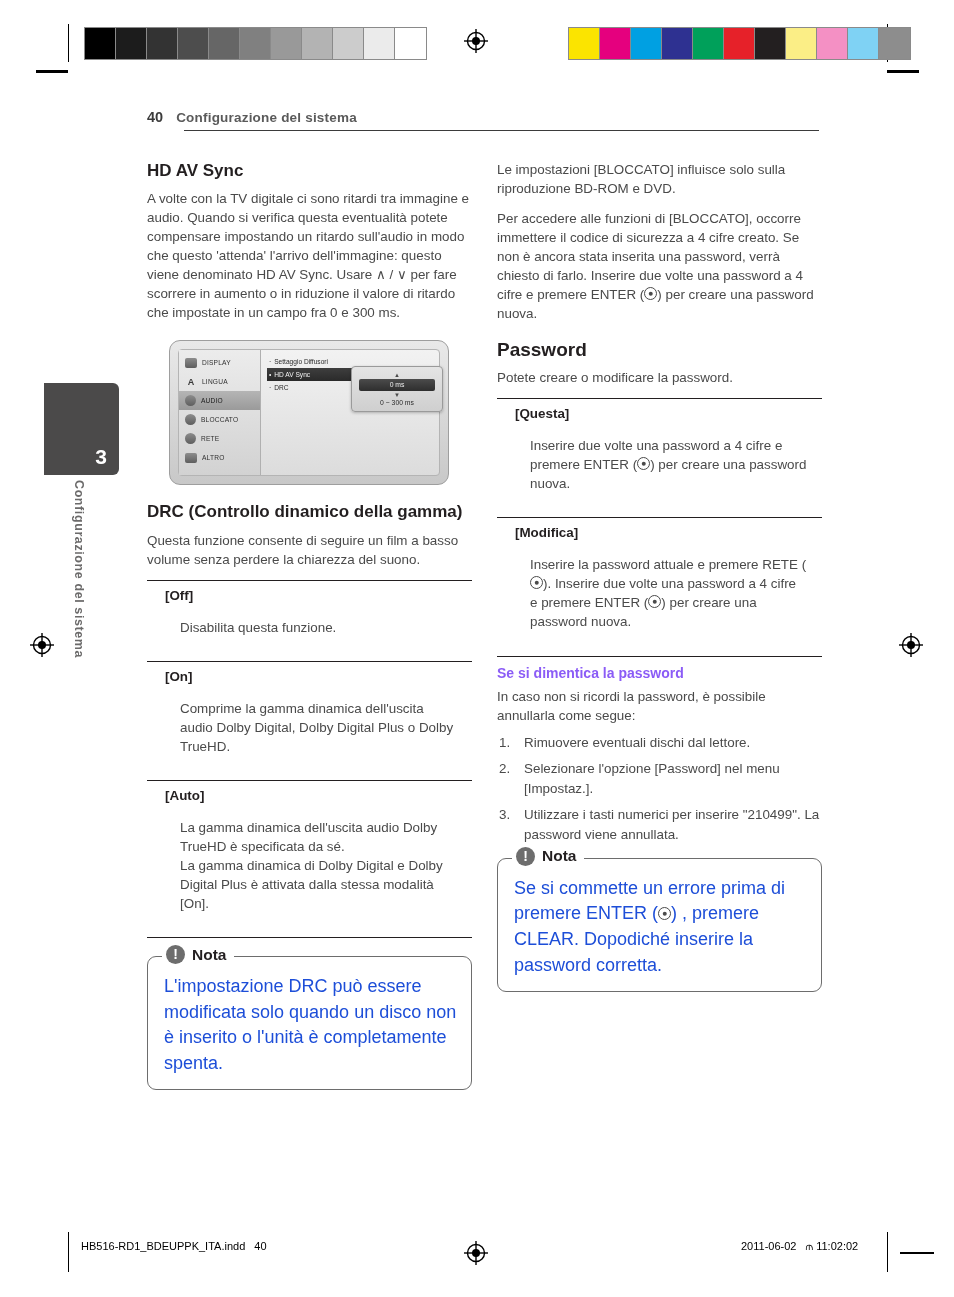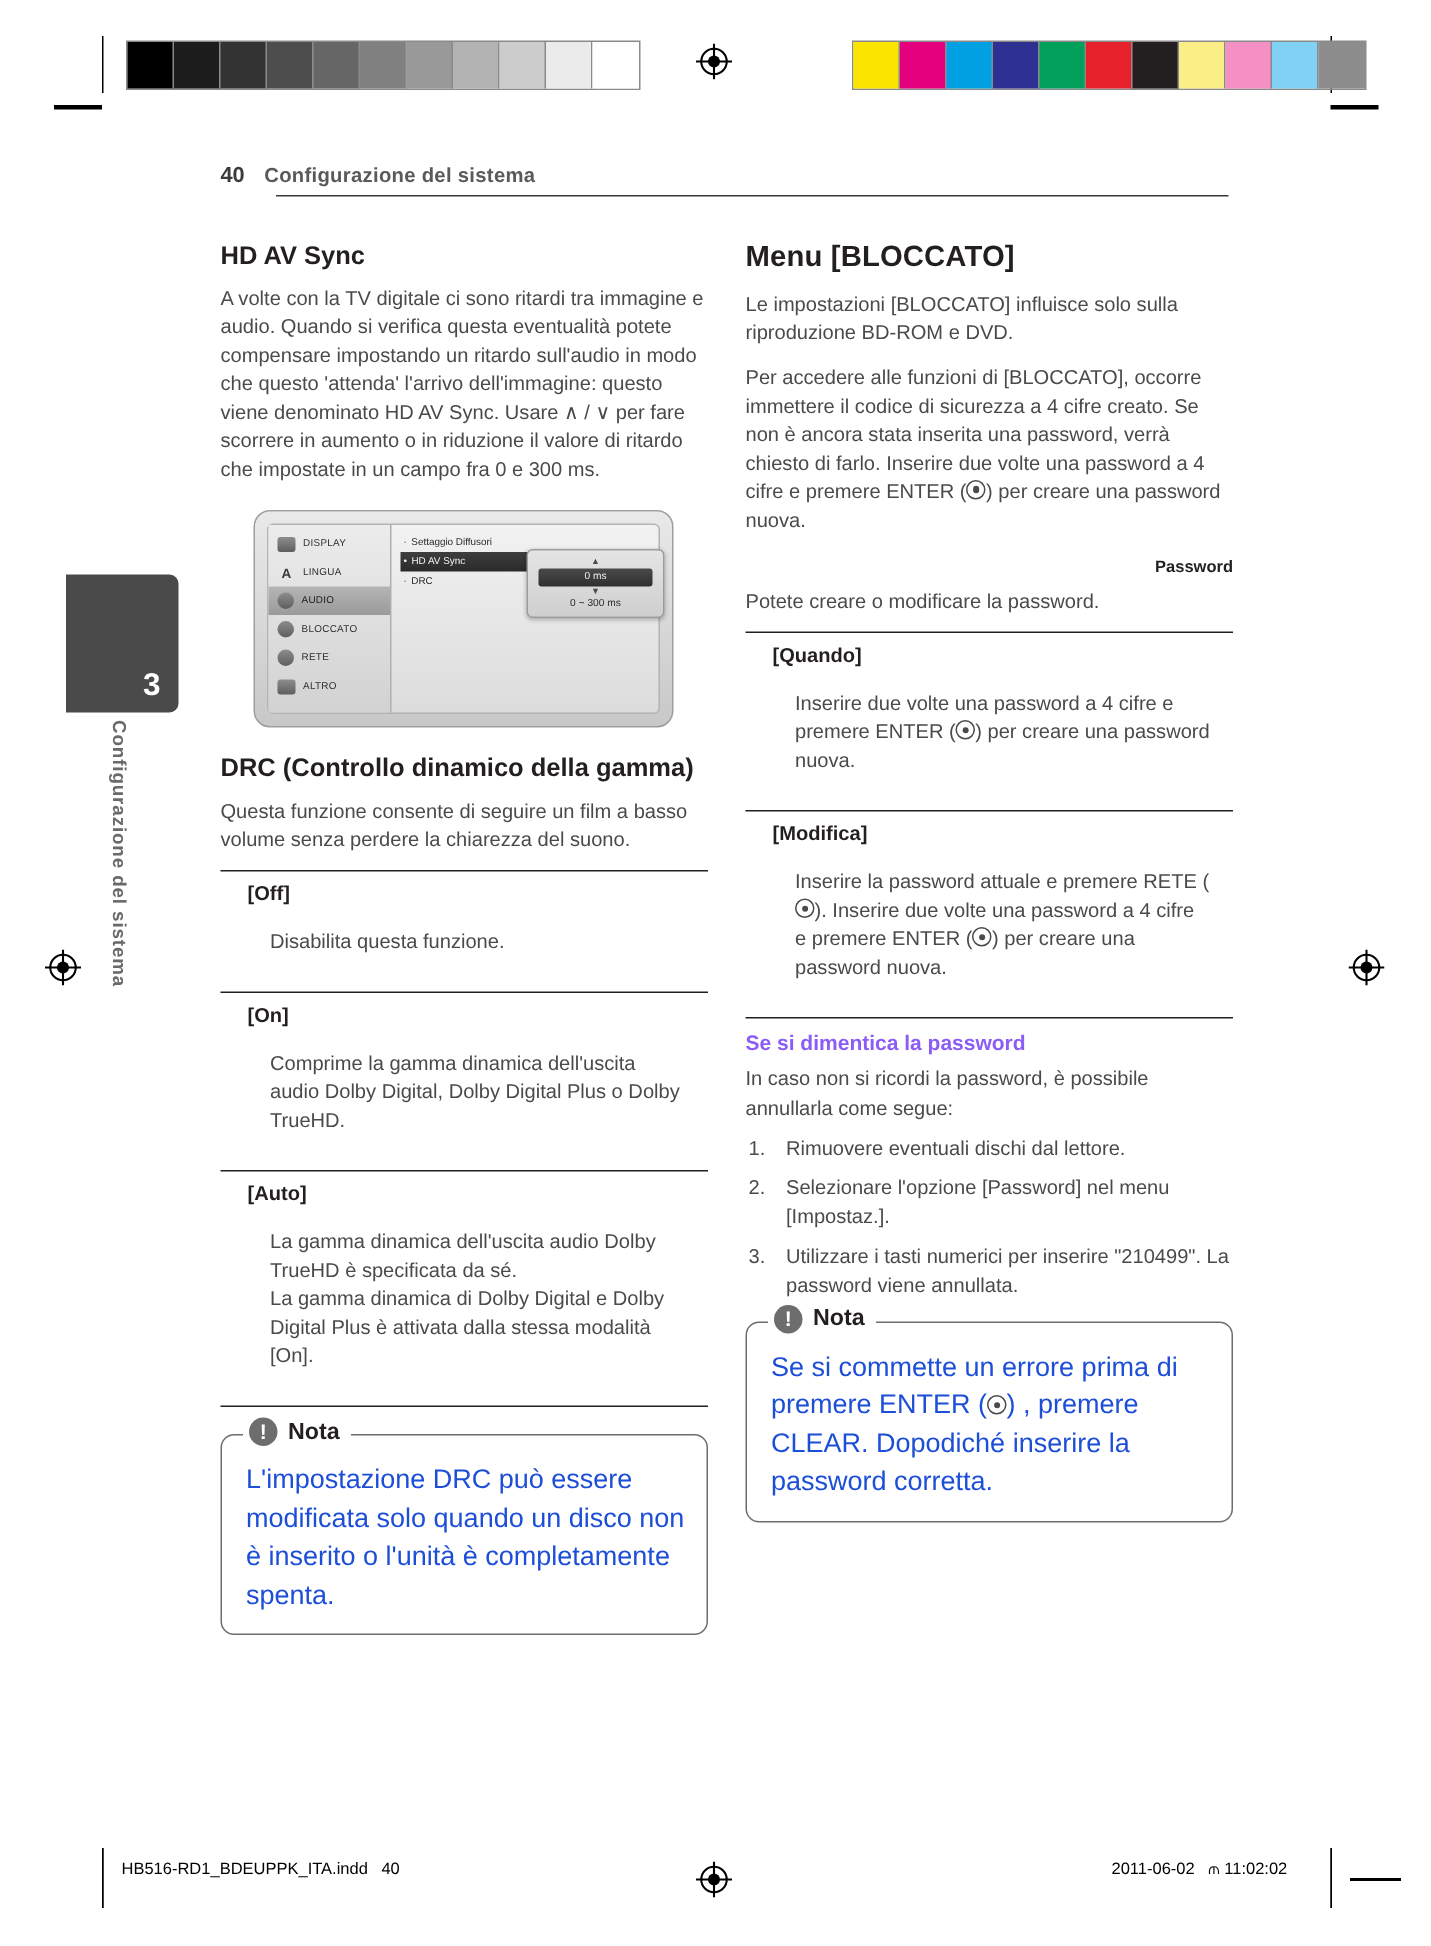--- a/index.html
+++ b/index.html
@@ -124,25 +124,24 @@
     line-height: 1.25;
   }
   h3.mini-title {
     font-size: 14px;
     font-weight: bold;
     color: #8b5cf6;
     margin: 0 0 5px 0;
     line-height: 1.3;
   }
   h2.blk-title {
-    font-size: 11px;
+    font-size: 19px;
     font-weight: bold;
     color: #231f20;
     margin: 0 0 7px 0;
-    text-align: right;
   }
   p.body {
     font-size: 13.4px;
     line-height: 1.42;
     color: #4a4a4a;
     margin: 0 0 11px 0;
   }
   p.body:last-child { margin-bottom: 0; }
 
   
@@ -537,32 +536,31 @@
       <span class="note-badge">!</span>
       <span class="note-title">Nota</span>
     </div>
     <p class="note-body">L'impostazione DRC può essere modificata solo quando un disco non è inserito o l'unità è completamente spenta.</p>
   </div>
 
 </div>
 
 <div class="col col-right">
 
-  <h1 class="sec-title">Menu [BLOCCATO]</h1>
   <p class="body">Le impostazioni [BLOCCATO] influisce solo sulla riproduzione BD-ROM e DVD.</p>
   <p class="body">
     <span>Per accedere alle funzioni di [BLOCCATO], occorre immettere il codice di sicurezza a 4 cifre creato. Se non è ancora stata inserita una password, verrà chiesto di farlo. Inserire due volte una password a 4 cifre e premere ENTER (</span><span class="enter-glyph"></span><span>) per creare una password nuova.</span>
   </p>
 
   <h2 class="blk-title" style="margin-top:16px;">Password</h2>
   <p class="body">Potete creare o modificare la password.</p>
 
   <div class="def-list">
     <div class="def-item">
-      <p class="def-term">[Quando]</p>
+      <p class="def-term">[Questa]</p>
       <p class="def-desc">
         <span>Inserire due volte una password a 4 cifre e premere ENTER (</span><span class="enter-glyph"></span><span>) per creare una password nuova.</span>
       </p>
     </div>
     <div class="def-item">
       <p class="def-term">[Modifica]</p>
       <p class="def-desc">
         <span>Inserire la password attuale e premere RETE (</span><span class="enter-glyph"></span><span>). Inserire due volte una password a 4 cifre e premere ENTER (</span><span class="enter-glyph"></span><span>) per creare una password nuova.</span>
       </p>
     </div>

